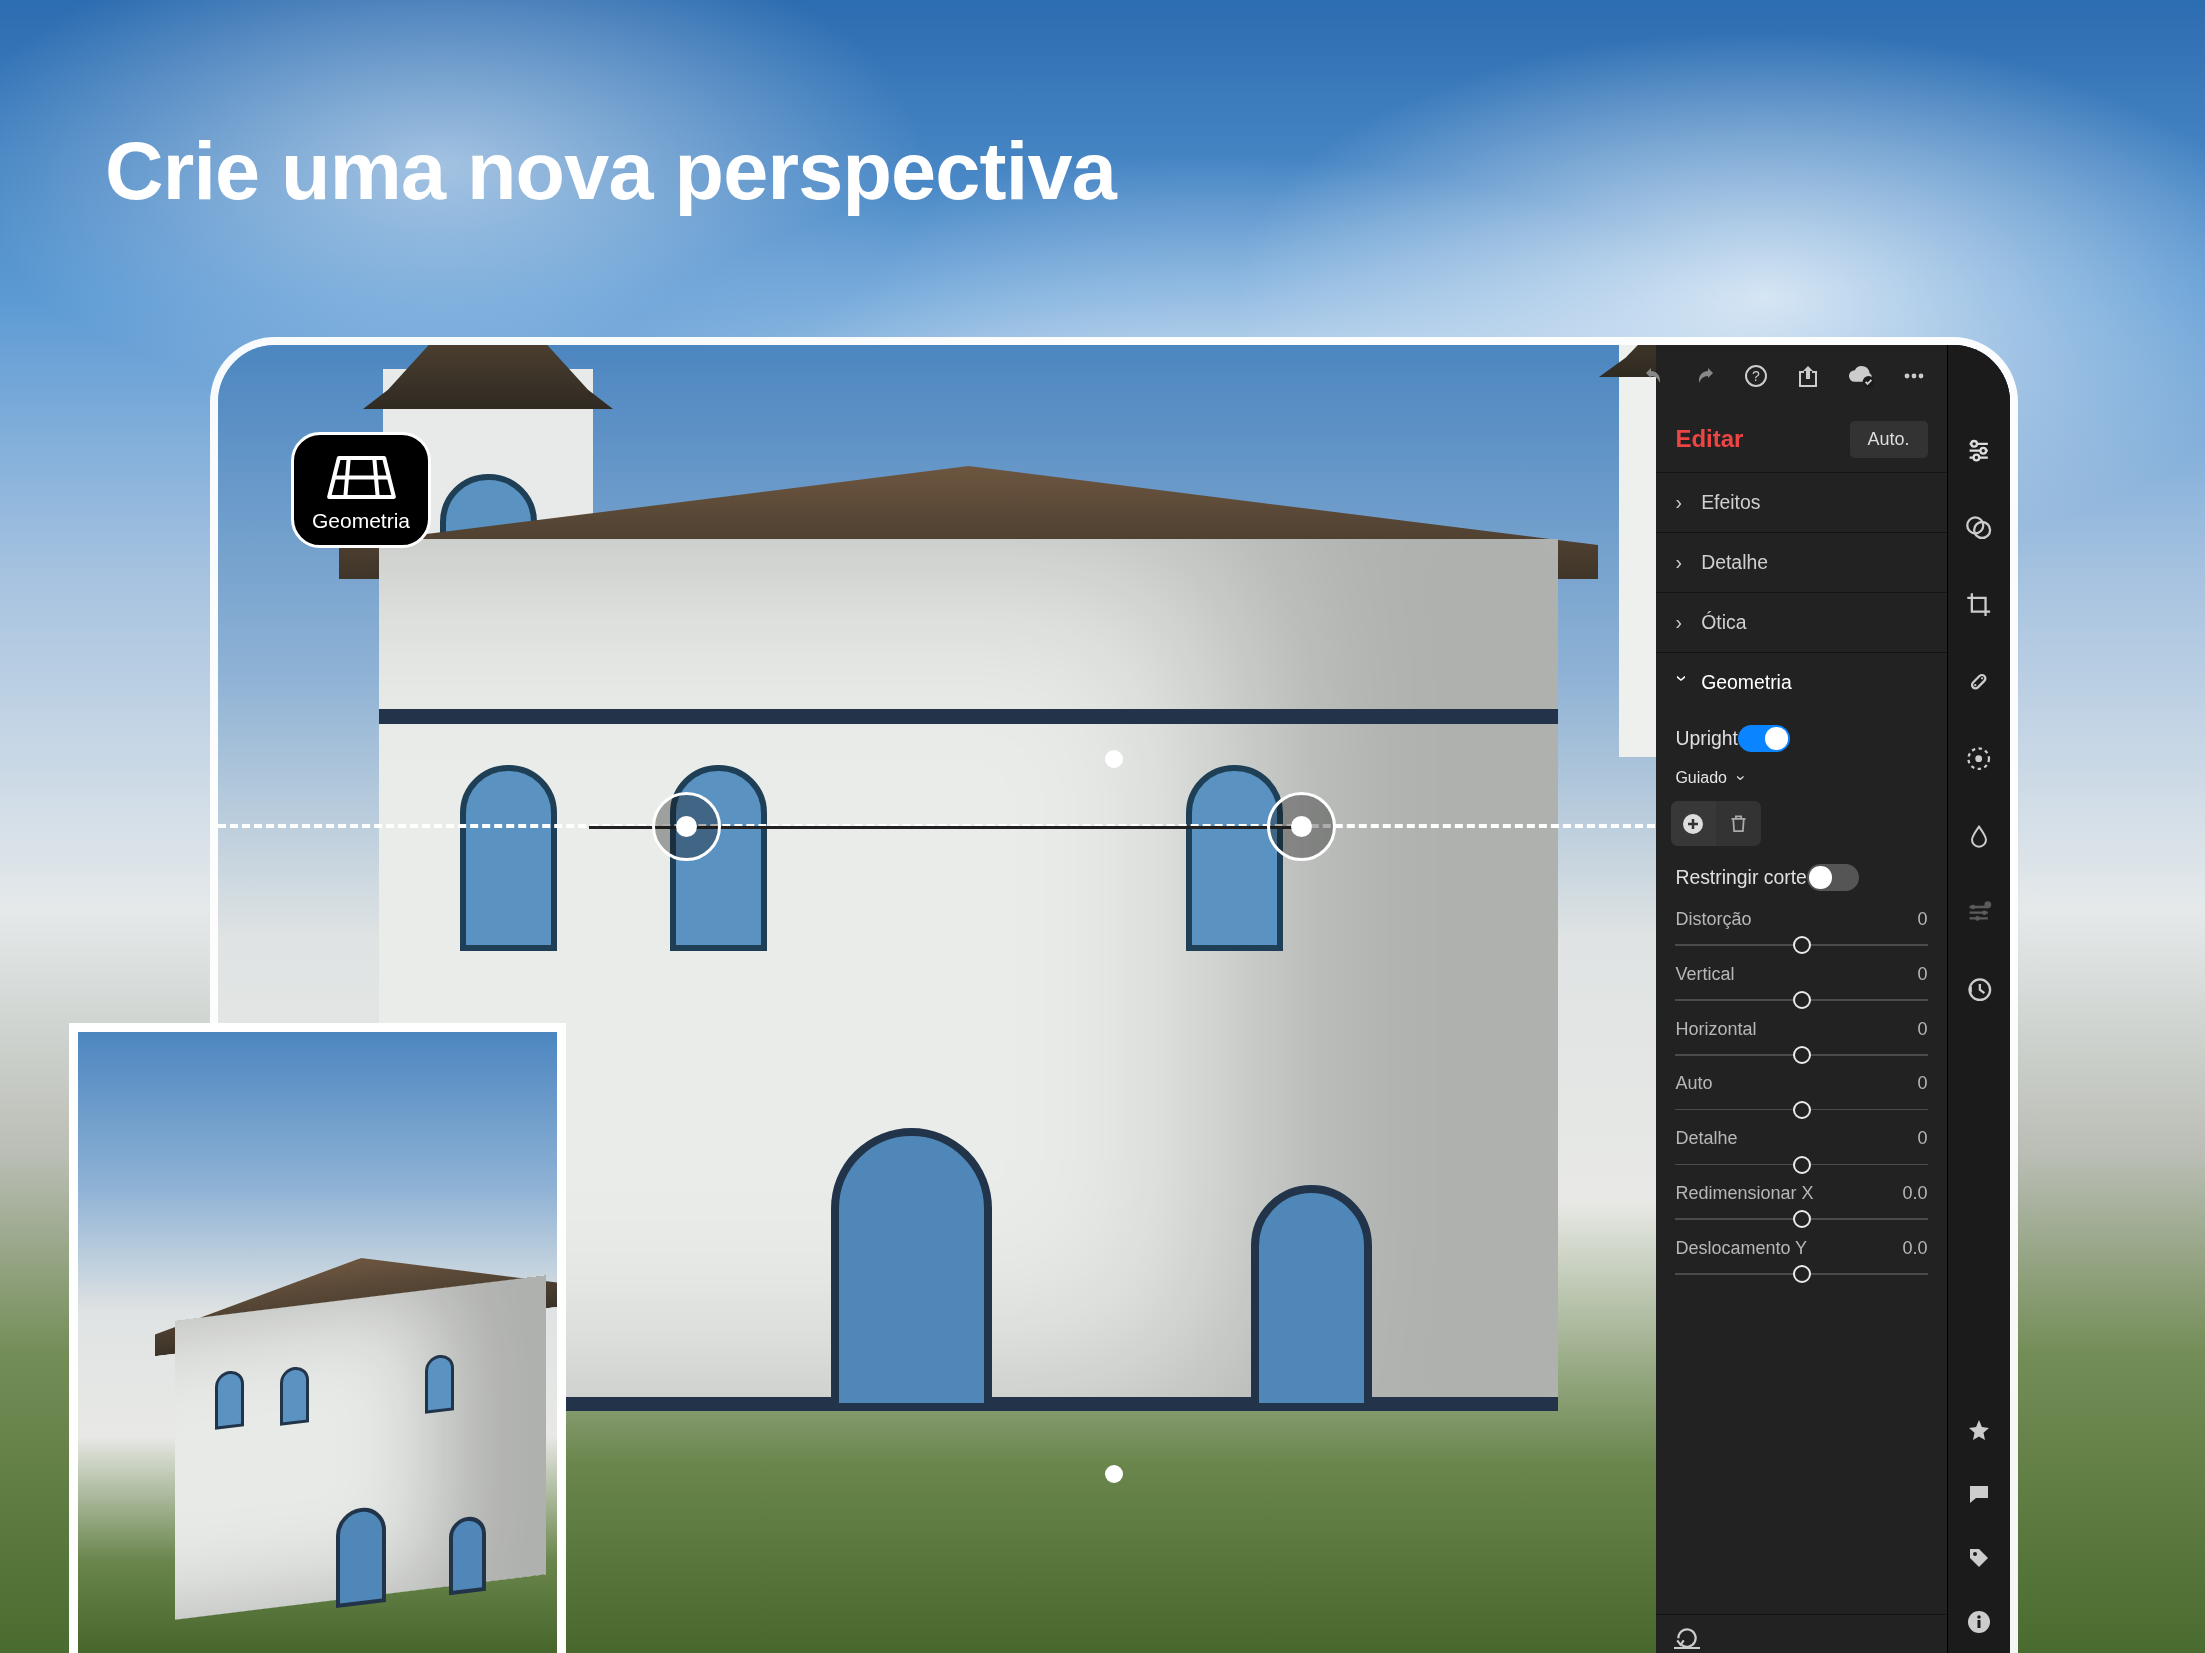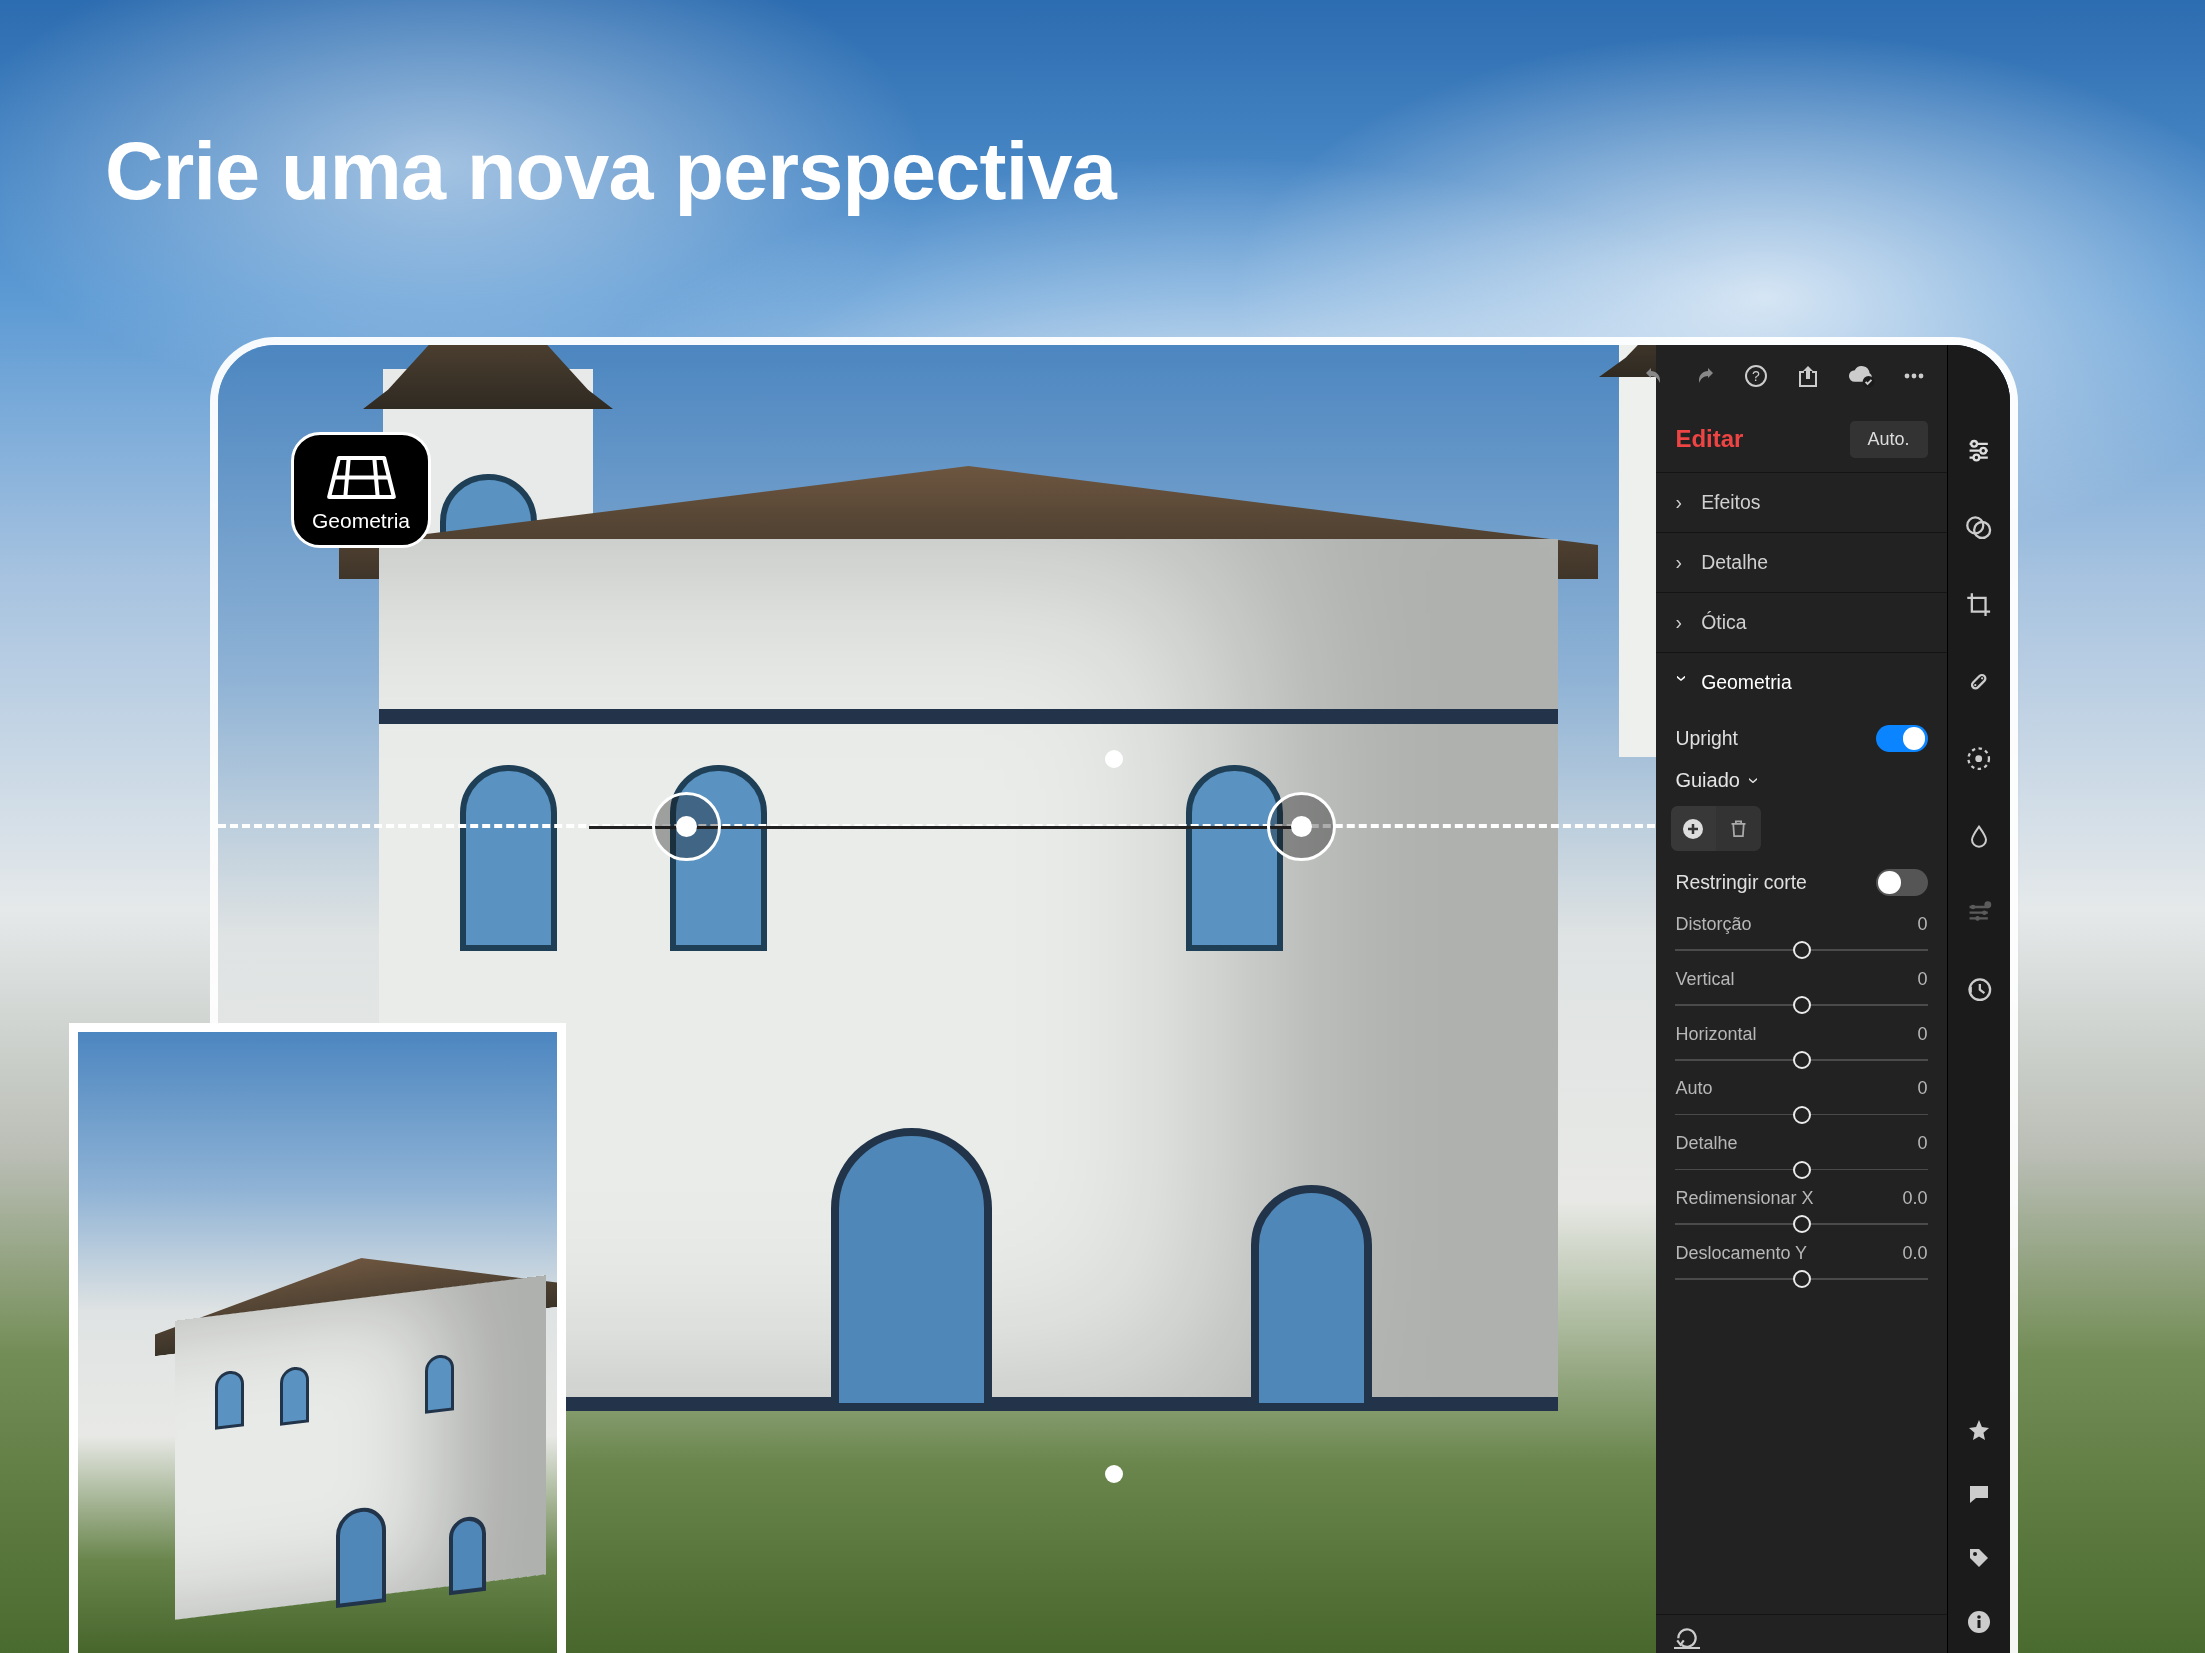--- a/index.html
+++ b/index.html
@@ -141,27 +141,27 @@
   padding:8px 18px; border-radius:4.8px;
 }
 
 .section-row {
   display:flex; align-items:center; gap:11.3px;
   padding:18px 19.4px; font-size:19.4px; color:#d0d0d0;
   border-top:0.8px solid #141414;
 }
 .section-row .chev {width:14.5px; display:inline-block;}
 .section-row.expanded {color:#fff;}
-.row-just {display:flex; justify-content:space-between; align-items:center; padding:13px 19.4px;}
+.row-just {display:flex; align-items:center; padding:13px 19.4px;}
 .toggle {position:relative; width:52px; height:27.4px; background:#0a84ff; border-radius:16px;}
 .toggle.off{background:#555;}
 .toggle .knob{position:absolute; top:2.4px; right:2.4px; width:22.6px; height:22.6px; background:#fff; border-radius:50%;}
 .toggle.off .knob{left:2.4px; right:auto;}
 
-.dropdown-row {display:flex; align-items:center; gap:11.3px; padding:3.2px 19.4px 14.5px 19.4px; color:#e5e5e5; font-size:20px;}
+.dropdown-row {display:flex; align-items:center; gap:11.3px; padding:3.2px 19.4px 14.5px 19.4px; color:#e5e5e5; font-size:16px;}
 .icon-row {display:flex; gap:0; padding:0 14.5px 14.5px 14.5px;}
 .circ-btn {
   width:45px; height:45px; display:flex; align-items:center; justify-content:center;
   background:#383838; color:#ddd; border-radius:6.5px 0 0 6.5px;
 }
 .circ-btn + .circ-btn {border-radius:0 6.5px 6.5px 0; background:#333;}
 .circ-btn svg{display:block;}
 
 .slider-row {
   padding:4.8px 19.4px 1.6px 19.4px;

